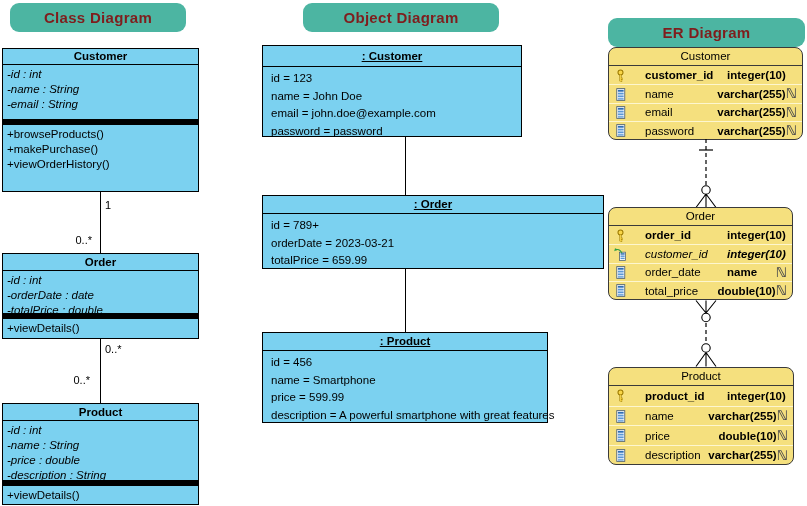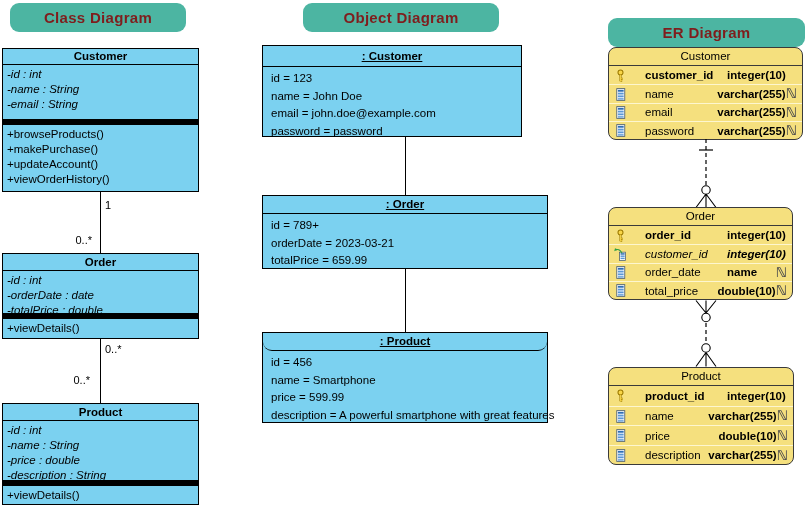--- a/index.html
+++ b/index.html
@@ -38,24 +38,24 @@
 
   
   .obj-box{position:absolute;background:#7bd1f0;border:1px solid #000;
            box-sizing:border-box;font-size:11.5px;}
   .obj-title{font-weight:bold;text-decoration:underline;text-align:center;
              border-bottom:1px solid #000;box-sizing:border-box;}
   .obj-body{padding:3px 0 0 8px;}
   .obj-slot{line-height:17.6px;white-space:nowrap;}
   #obj-customer{left:262px;top:45px;width:260px;height:92px;}
   #obj-customer .obj-title{height:21px;line-height:20px;}
-  #obj-order{left:262px;top:195px;width:286px;height:74px;}
+  #obj-order{left:262px;top:195px;width:342px;height:74px;}
   #obj-order .obj-title{height:18px;line-height:17px;}
   #obj-product{left:262px;top:332px;width:286px;height:91px;}
-  #obj-product .obj-title{height:18px;line-height:17px;border-radius:9px;}
+  #obj-product .obj-title{height:18px;line-height:17px;}
 
   
   .er-box{position:absolute;background:#f5e07e;border:1.5px solid #3a3a3a;
           border-radius:8px;box-sizing:border-box;font-size:11.5px;overflow:hidden;}
   .er-title{height:17px;line-height:16px;text-align:center;border-bottom:1px solid #3a3a3a;}
   .er-row{display:flex;align-items:center;height:18.4px;padding:0 5px;box-sizing:border-box;}
   .er-row + .er-row{border-top:1px solid #fdf6cf;}
   .er-row.pk .er-name,.er-row.pk .er-type{font-weight:bold;}
   .er-row.fk .er-name,.er-row.fk .er-type{font-style:italic;}
   .er-name{margin-left:18px;width:82px;white-space:nowrap;overflow:hidden;}
@@ -82,21 +82,20 @@
   <div class="uml-box" id="cls-customer">
     <div class="uml-title">Customer</div>
     <div class="uml-sec uml-attrs with-sep">
       <div class="uml-row">-id : int</div>
       <div class="uml-row">-name : String</div>
       <div class="uml-row">-email : String</div>
     </div>
     <div class="uml-sec uml-ops">
       <div class="uml-row">+browseProducts()</div>
       <div class="uml-row">+makePurchase()</div>
-      <div class="uml-row">+updateAccount()</div>
       <div class="uml-row">+viewOrderHistory()</div>
     </div>
   </div>
 
   <div class="vline" style="left:100px;top:192px;height:61px;"></div>
   <div class="mult" style="left:105px;top:199px;">1</div>
   <div class="mult right-align" style="left:68px;top:234px;">0..*</div>
 
   <div class="uml-box" id="cls-order">
     <div class="uml-title">Order</div>

